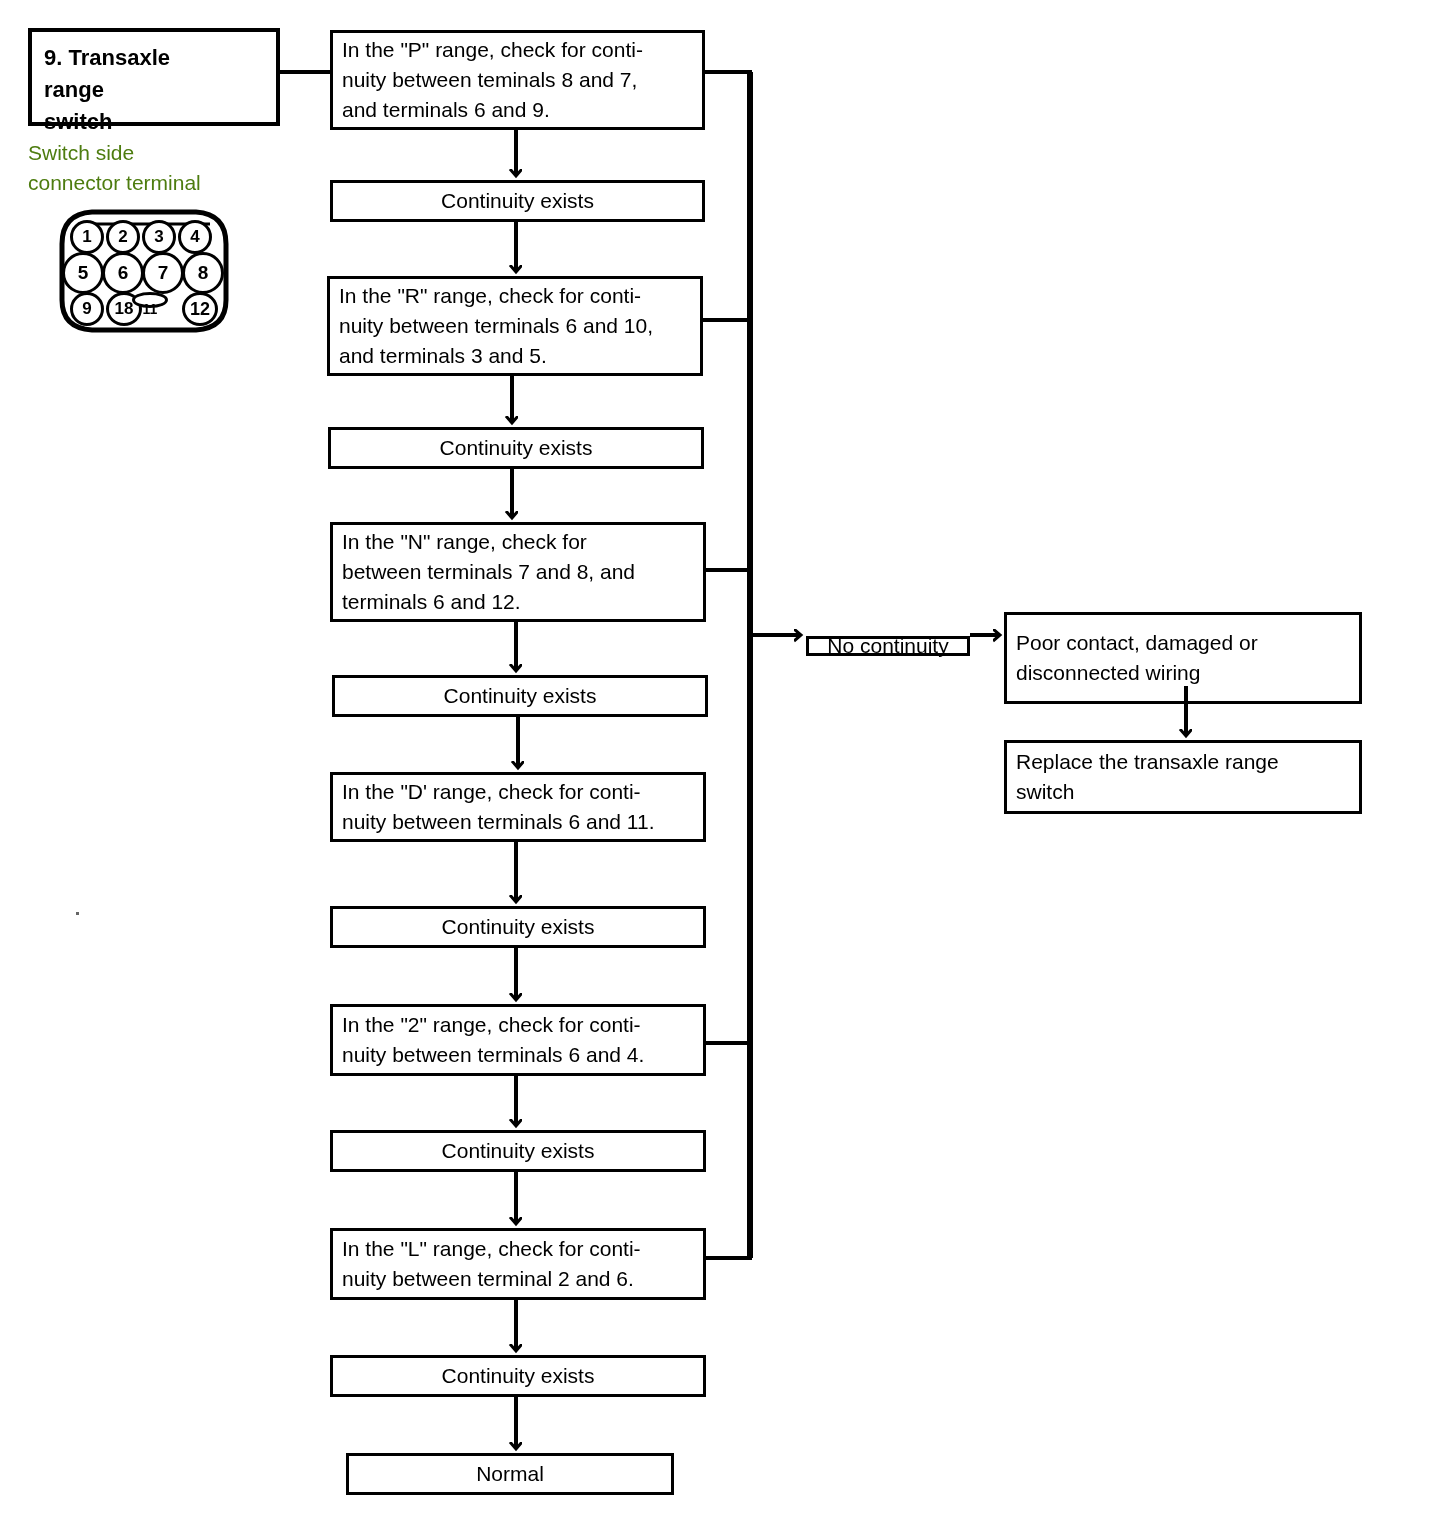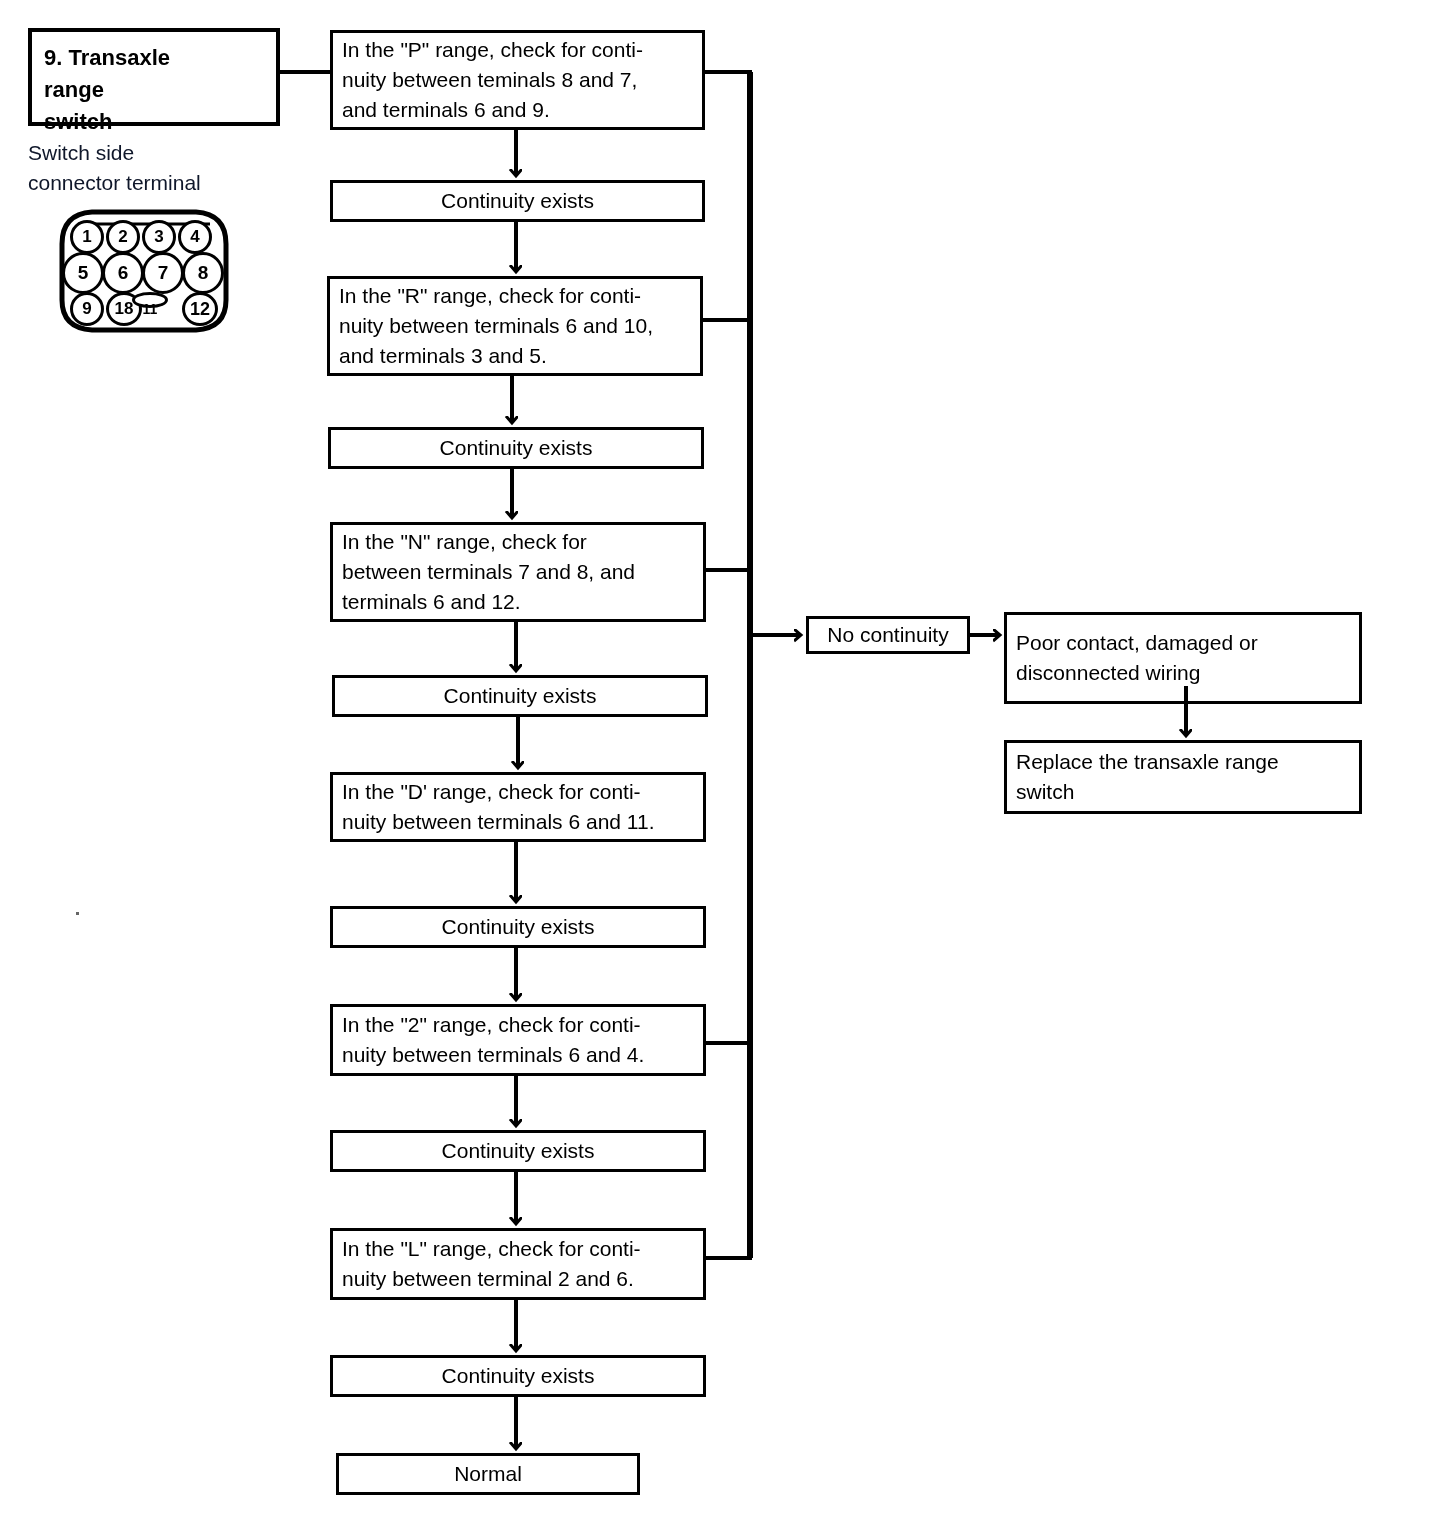--- a/index.html
+++ b/index.html
@@ -52,21 +52,21 @@
     position: absolute;
     left: 12px;
     top: 10px;
     white-space: pre-line;
   }
   .caption {
     position: absolute;
     font-size: 21px;
     line-height: 30px;
     white-space: pre-line;
-    color: #0f172a;
+    color: #4d7c0f;
   }
   svg.overlay {
     position: absolute;
     left: 0;
     top: 0;
     width: 1456px;
     height: 1522px;
     pointer-events: none;
   }
   .connector-wrap {
@@ -203,25 +203,25 @@
 
   <div class="box" style="left:330px; top:1228px; width:376px; height:72px;">
     <div class="txt">In the "L" range, check for conti-
 nuity between terminal 2 and 6.</div>
   </div>
 
   <div class="box center" style="left:330px; top:1355px; width:376px; height:42px;">
     <div class="txt">Continuity exists</div>
   </div>
 
-  <div class="box center" style="left:336px; top:1453px; width:304px; height:42px;">
+  <div class="box center" style="left:346px; top:1453px; width:328px; height:42px;">
     <div class="txt">Normal</div>
   </div>
 
-  <div class="box center" style="left:806px; top:616px; width:164px; height:38px; font-size:21px;">
+  <div class="box center" style="left:806px; top:636px; width:164px; height:20px; font-size:21px;">
     <div class="txt">No continuity</div>
   </div>
 
   <div class="box" style="left:1004px; top:612px; width:358px; height:92px;">
     <div class="txt">Poor contact, damaged or
 disconnected wiring</div>
   </div>
 
   <div class="box" style="left:1004px; top:740px; width:358px; height:74px;">
     <div class="txt">Replace the transaxle range

